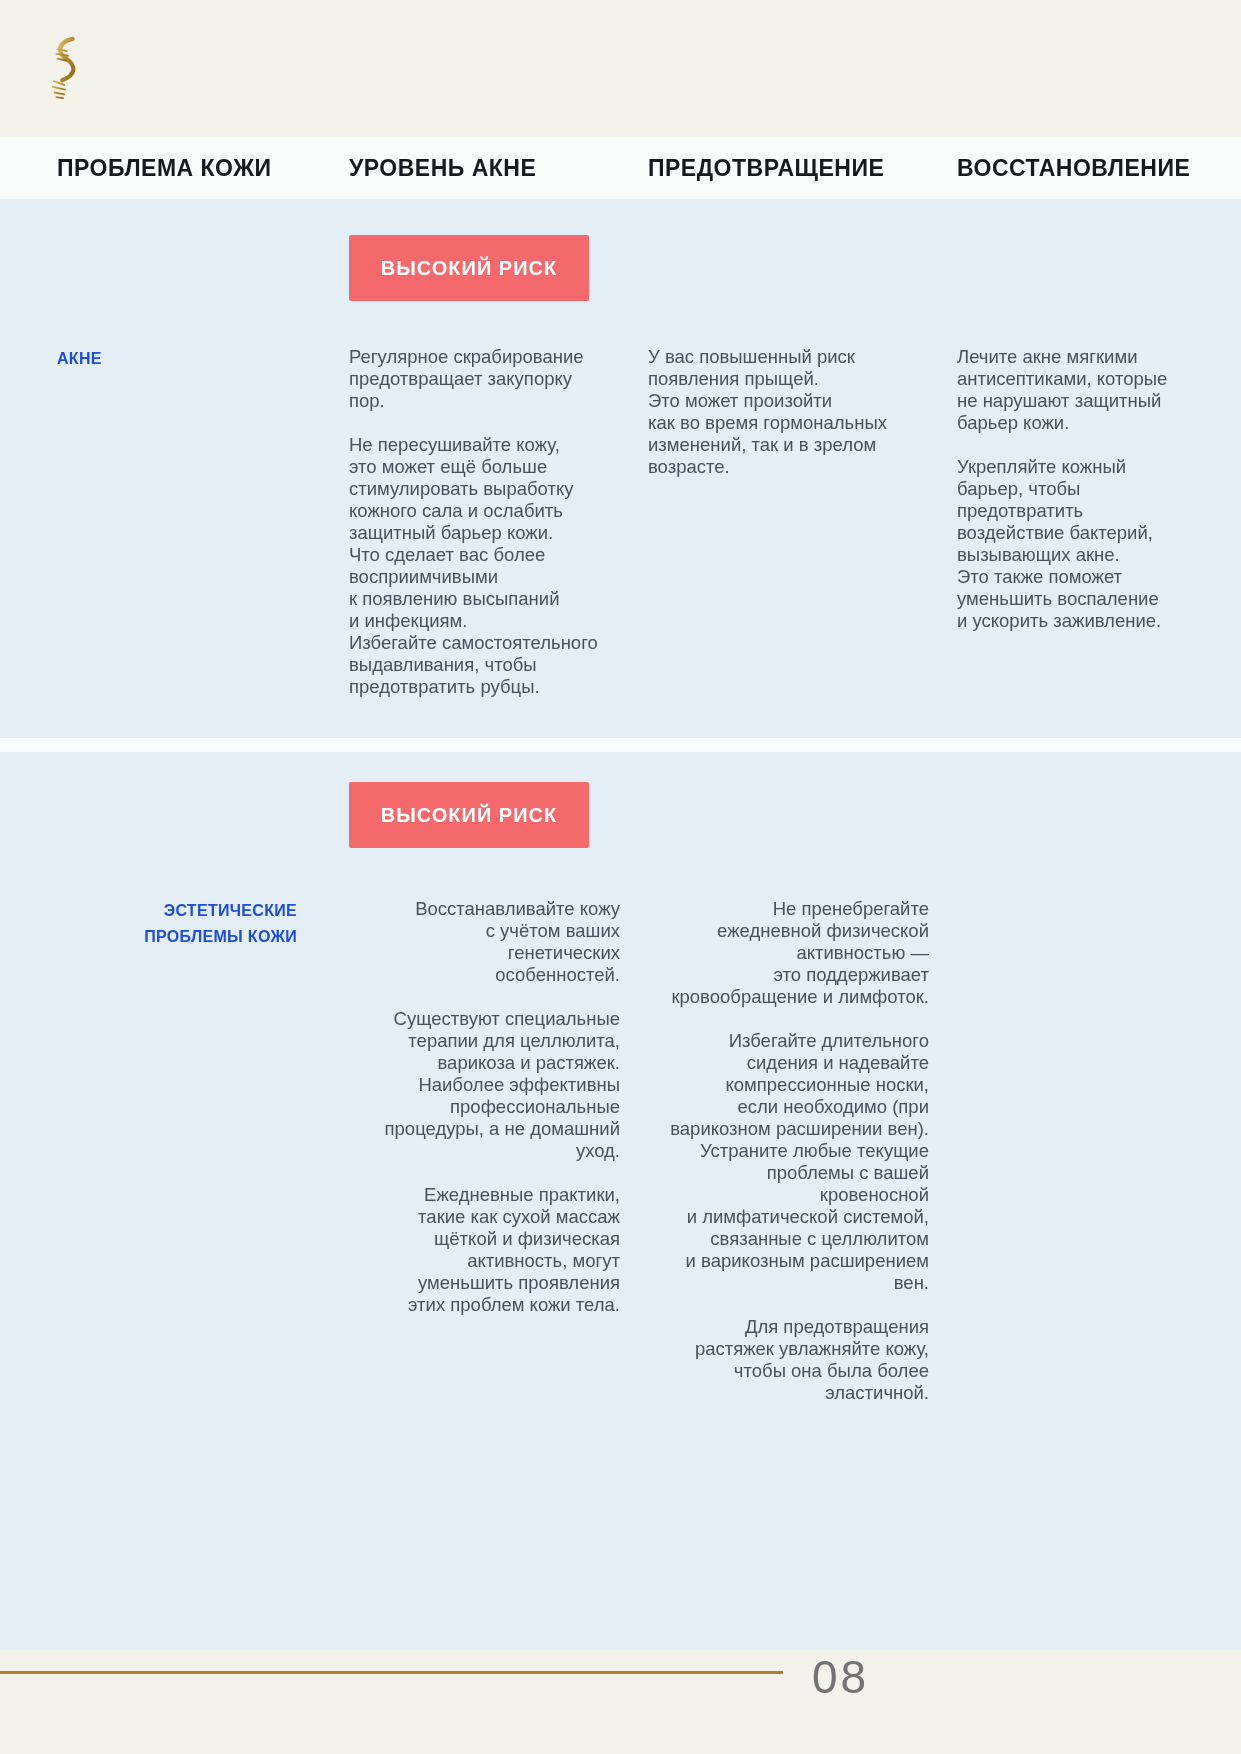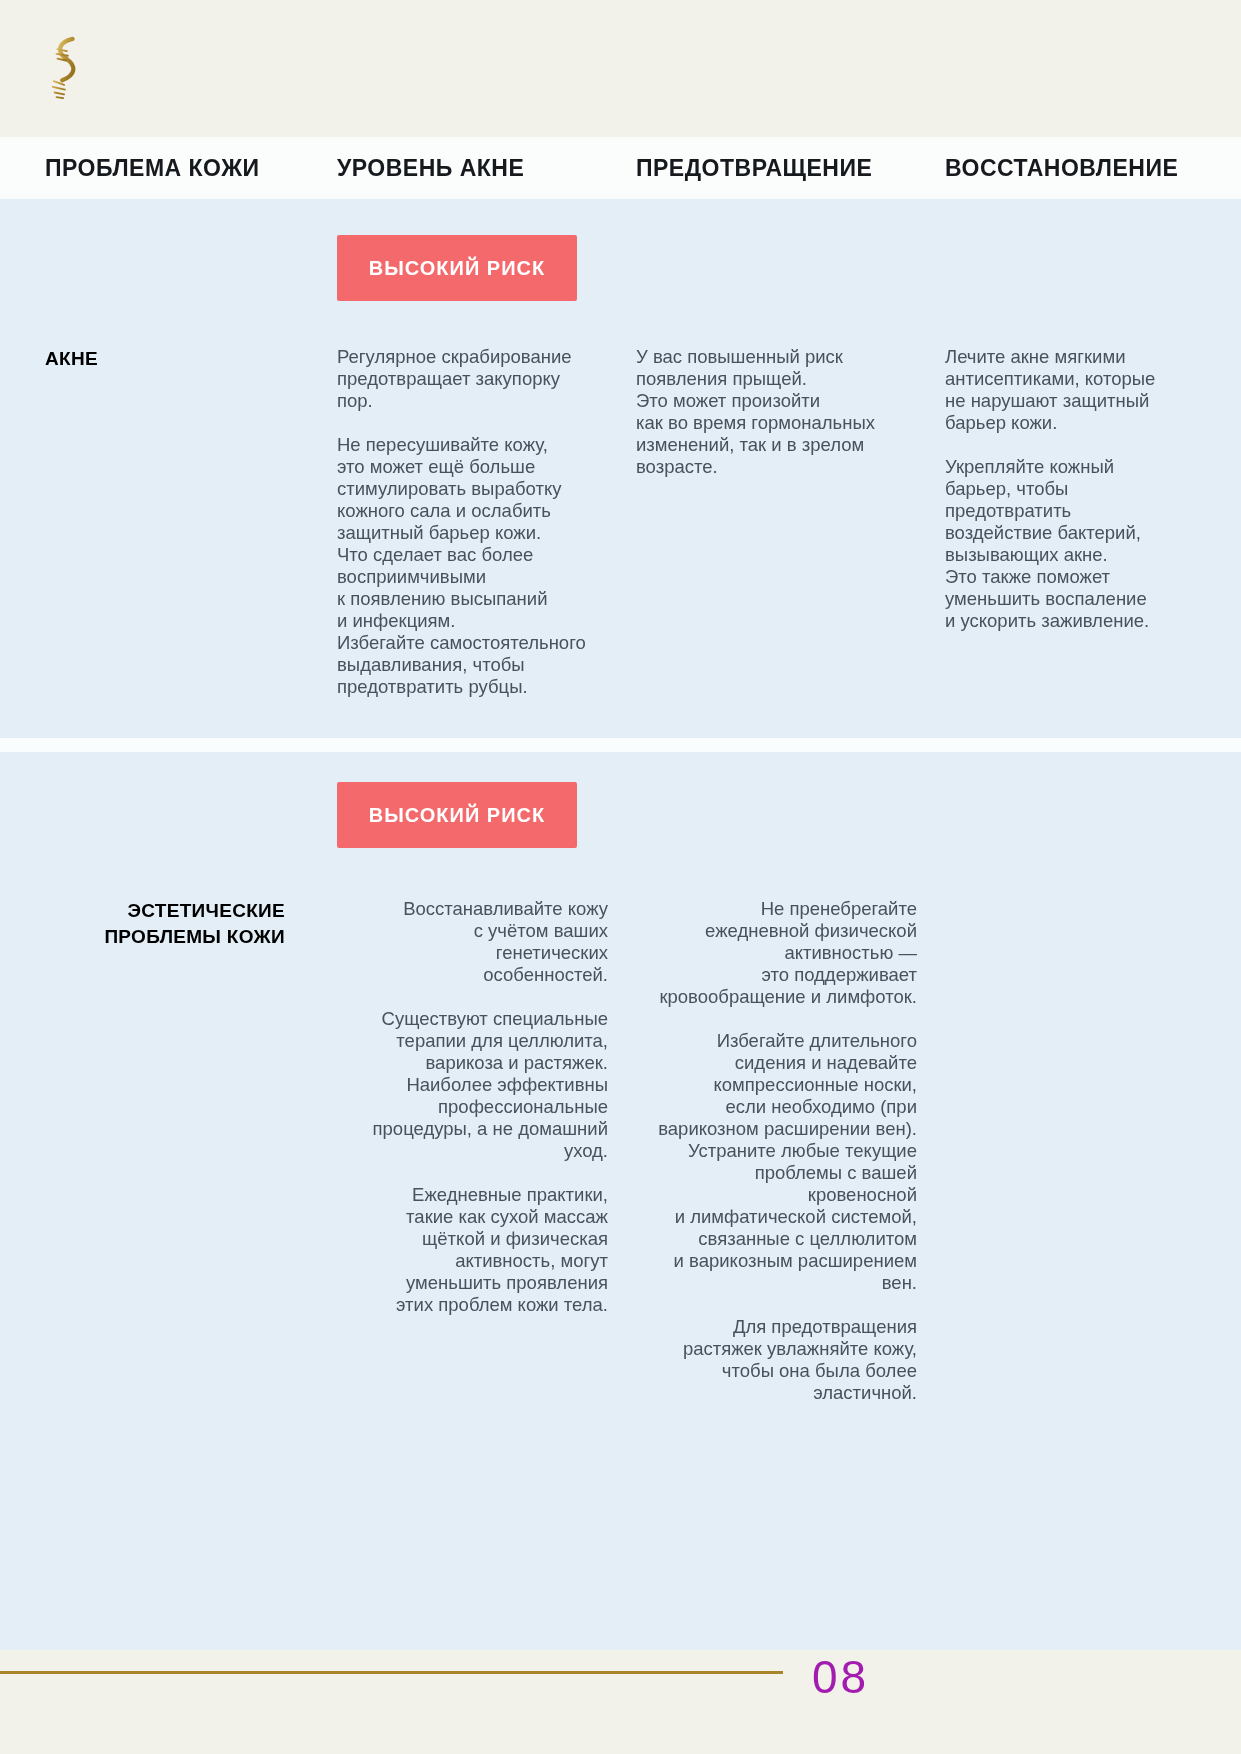--- a/index.html
+++ b/index.html
@@ -10,21 +10,21 @@
     background:#f2f1ea;
     overflow:hidden;
   }
   
   .top-band{height:137px;position:relative;}
   .logo{position:absolute;left:48px;top:36px;width:34px;height:64px;}
   
   .grid{
     display:grid;
     grid-template-columns:292px 299px 309px 1fr;
-    padding-left:45px;padding-right:40px;
+    padding-left:57px;padding-right:40px;
     box-sizing:border-box;
   }
   .header-row{
     height:62px;
     background:#fbfdfd;
     align-items:center;
   }
   .header-cell{
     font-size:23px;font-weight:bold;color:#16191d;
     letter-spacing:0.5px;white-space:nowrap;
@@ -40,38 +40,38 @@
     background:#f4696b;border-radius:2px;
     display:flex;align-items:center;justify-content:center;
     color:#ffffff;font-weight:bold;font-size:20px;letter-spacing:1px;
     white-space:nowrap;
   }
   .section-1 .badge{margin-top:36px;}
   .section-2 .badge{margin-top:30px;}
   .content-row-1{margin-top:45px;}
   .content-row-2{margin-top:50px;text-align:right;}
   .problem-label{
-    font-size:19px;font-weight:bold;color:#000000;
+    font-size:16px;font-weight:bold;color:#1d4ed8;
     line-height:26px;letter-spacing:0.3px;
     max-width:240px;white-space:pre-line;
   }
   .cell-text{
     font-size:18.5px;color:#47525e;line-height:22px;
     white-space:pre-line;
     padding-right:28px;
   }
   
   .footer{position:relative;height:104px;background:#f2f1ea;}
   .gold-line{
     position:absolute;left:0;top:21px;
     width:783px;height:3px;background:#a8842a;
   }
   .page-number{
     position:absolute;left:812px;top:0px;
-    font-size:46px;color:#a21caf;letter-spacing:3px;
+    font-size:46px;color:#737373;letter-spacing:3px;
     font-weight:400;
   }
 </style>
 </head>
 <body>
 
 <div class="page">
 
   <div class="top-band">
     <svg class="logo" viewBox="0 0 36 68">

